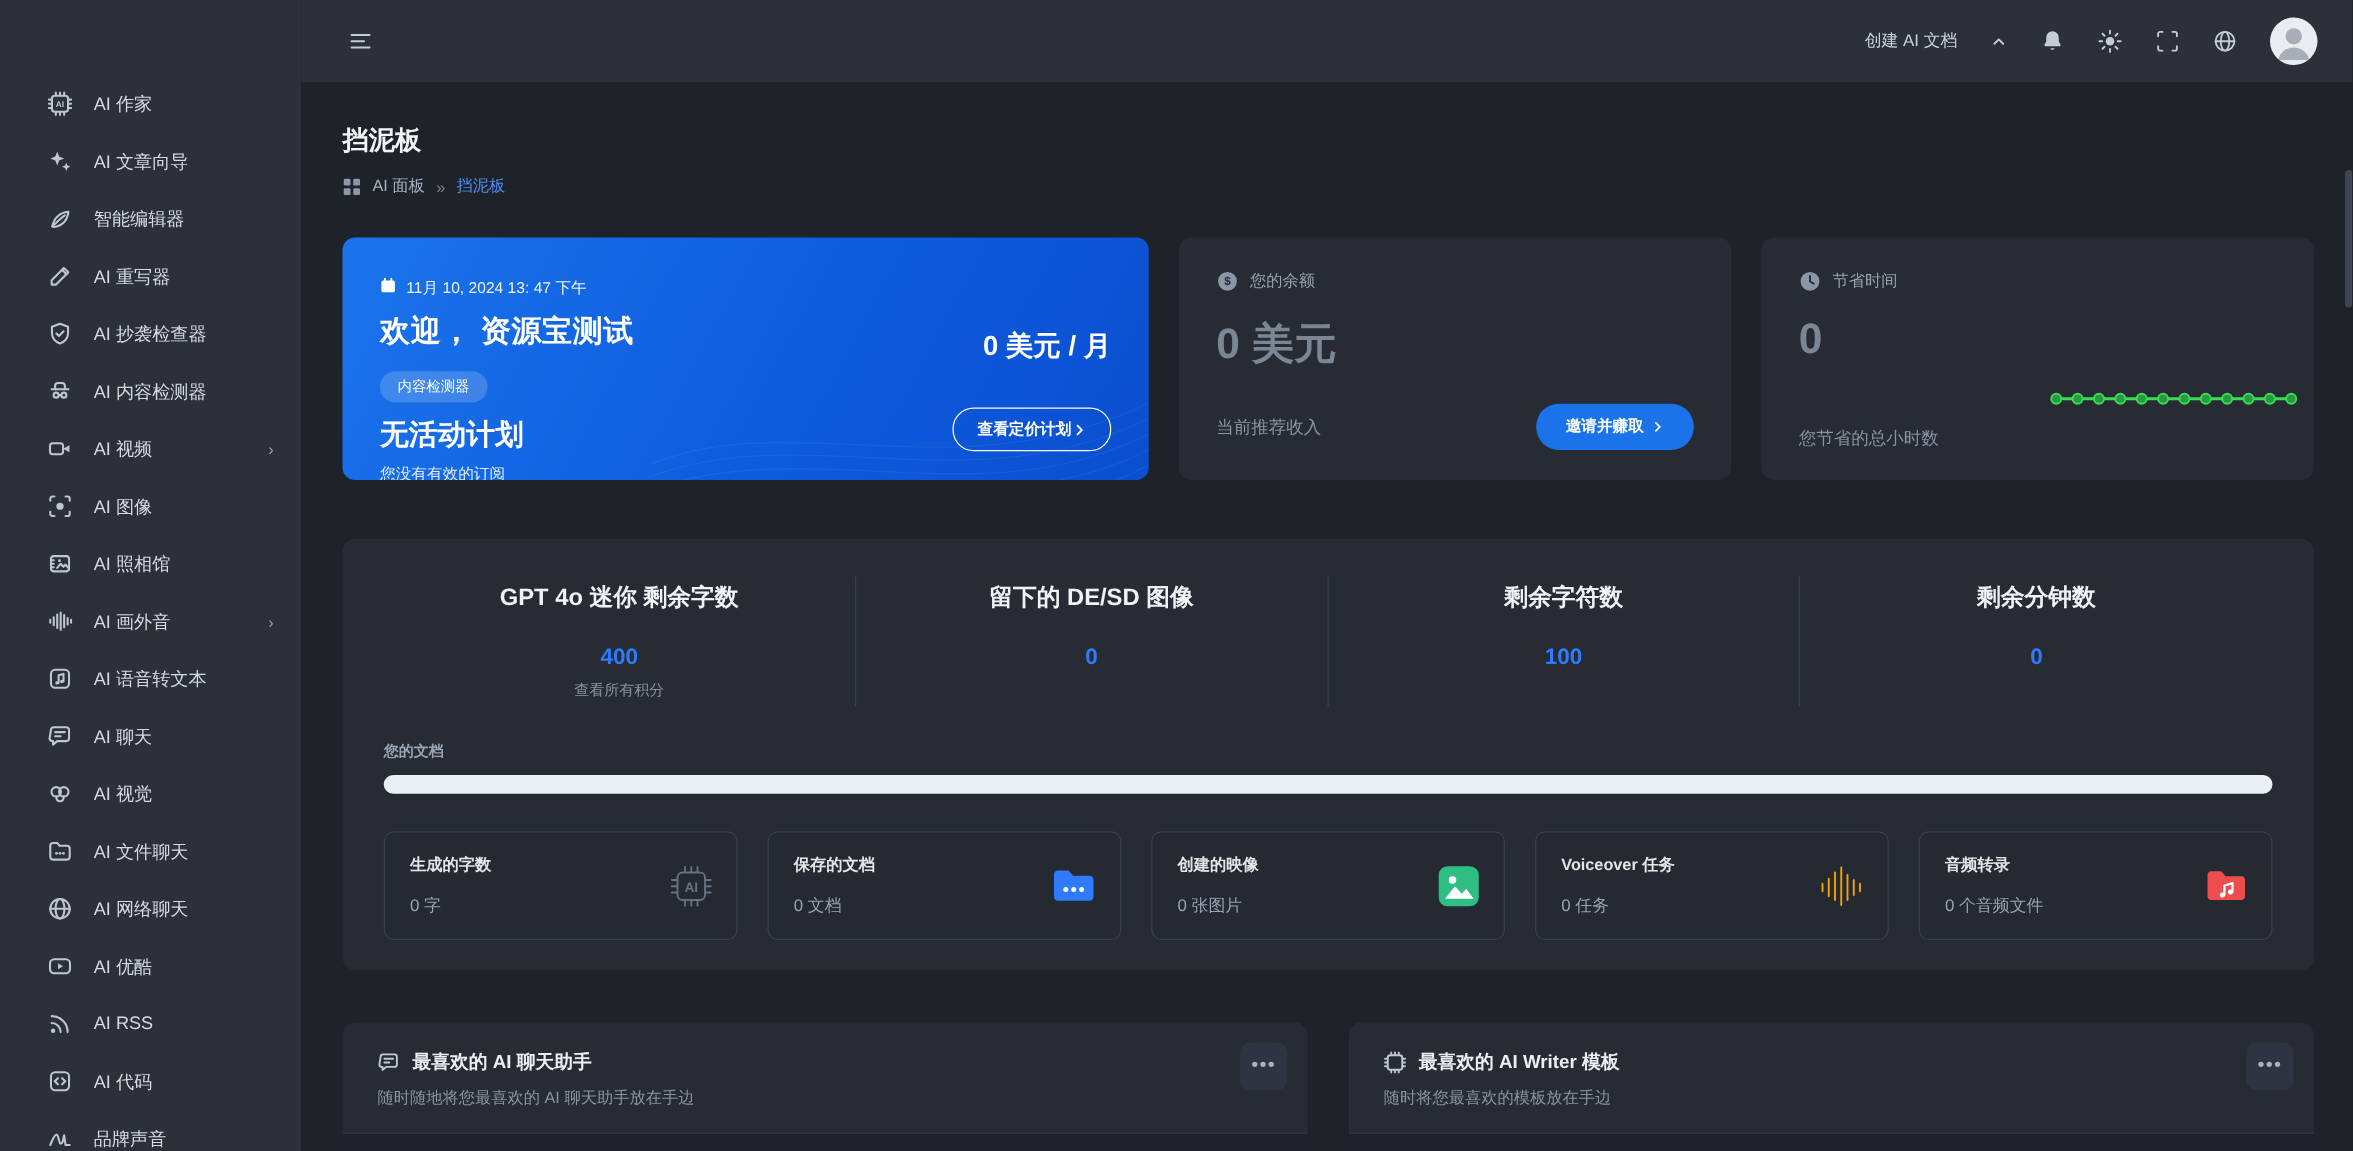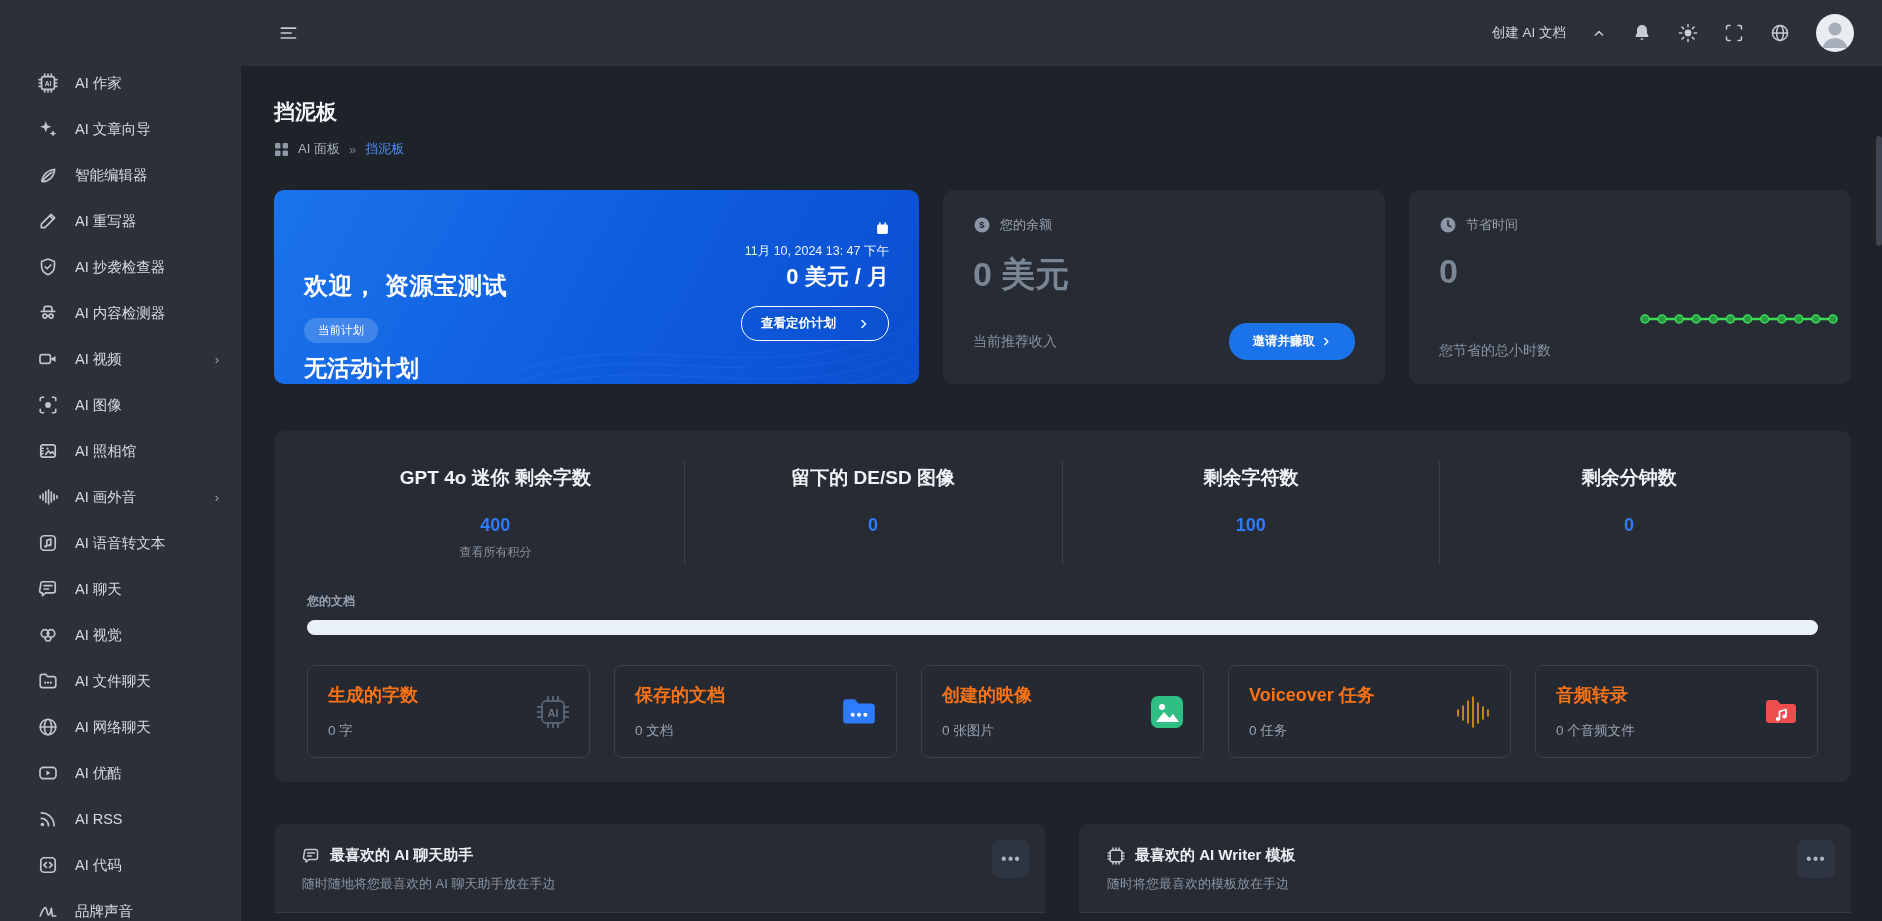--- a/index.html
+++ b/index.html
@@ -32,29 +32,29 @@
   .bc-sep { color:#7a8290; }
   .bc-current { color:#4f8ef7; cursor:pointer; }
 
   
   .cards-row { margin-top:32px; display:grid; grid-template-columns:645px 1fr 1fr; gap:24px; height:194px; }
   .card { background:#262b34; border-radius:10px; position:relative; }
 
   .welcome-card { border-radius:10px; position:relative; overflow:hidden; color:#fff;
                   background:linear-gradient(118deg,#1b74ec 0%,#0e5cdd 55%,#0a4fd0 100%); padding:24px 30px; }
   .wave { position:absolute; right:-20px; bottom:-18px; opacity:.55; pointer-events:none; }
-  .w-date { display:flex; align-items:flex-end; gap:8px; font-size:12.5px; margin-top:8px; color:#eef4fd;flex-direction:column; }
+  .w-date { display:flex; align-items:flex-start; gap:8px; font-size:12.5px; margin-top:8px; color:#eef4fd; }
   .w-greet { margin-top:10px; font-size:24px; font-weight:bold; letter-spacing:.5px; }
   .w-badge { display:inline-block; margin-top:16px; background:rgba(255,255,255,.18); border-radius:13px;
              padding:5px 14px; font-size:11.5px; }
   .w-plan { margin-top:10px; font-size:23px; font-weight:bold; }
   .w-note { margin-top:8px; font-size:12.5px; color:rgba(255,255,255,.88); }
   .w-price { position:absolute; top:72px; right:30px; font-size:22px; font-weight:bold; }
-  .w-cta { position:absolute; top:116px; right:30px; border:1.5px solid #fff; border-radius:17px;
-           padding:8px 19px; font-size:12.5px; font-weight:bold; display:flex; align-items:center; gap:23px; cursor:pointer; }
+  .w-cta { position:absolute; top:136px; right:30px; border:1.5px solid #fff; border-radius:17px;
+           padding:8px 19px; font-size:12.5px; font-weight:bold; display:flex; align-items:center; gap:2px; cursor:pointer; }
 
   .stat-card { padding:26px 30px; }
   .sc-head { display:flex; align-items:center; gap:9px; color:#98a1b0; font-size:13px; }
   .sc-big { margin-top:18px; font-size:34px; font-weight:bold; color:#7b8694; }
   .sc-foot { position:absolute; left:30px; right:30px; bottom:24px; display:flex; align-items:center; justify-content:space-between; }
   .sc-note { color:#8a93a2; font-size:14px; }
   .btn-primary { background:#1a73e8; color:#fff; border:none; border-radius:18px; padding:10px 24px;
                  font-size:12.5px; font-weight:bold; display:flex; align-items:center; gap:7px; cursor:pointer;
                  font-family:inherit; }
   .sparkline { position:absolute; right:12px; top:118px; }
@@ -64,21 +64,21 @@
   .credit-cols { display:grid; grid-template-columns:repeat(4,1fr); }
   .credit-col { text-align:center; border-right:1px solid #3a414d; padding:4px 10px; }
   .credit-col:last-child { border-right:none; }
   .cc-label { color:#f0f2f5; font-size:19px; font-weight:bold; }
   .cc-value { margin-top:24px; color:#2e7bff; font-size:18px; font-weight:bold; }
   .cc-link { margin-top:8px; color:#8a93a2; font-size:12px; cursor:pointer; min-height:14px; }
   .docs-label { margin-top:28px; color:#9aa3b2; font-size:12px; font-weight:bold; }
   .progress { margin-top:10px; height:15px; background:#e9f1f6; border-radius:8px; }
   .mini-row { margin-top:30px; display:grid; grid-template-columns:repeat(5,1fr); gap:24px; }
   .mini { background:#242932; border:1px solid #3a414d; border-radius:8px; padding:17px 20px; position:relative; min-height:80px; }
-  .mini-label { color:#f97316; font-size:18px; font-weight:bold; }
+  .mini-label { color:#e5e5e5; font-size:13px; font-weight:bold; }
   .mini-value { margin-top:15px; color:#99a2b1; font-size:13.5px; }
   .mini-icon { position:absolute; right:18px; top:50%; transform:translateY(-50%); }
 
   
   .fav-row { margin-top:42px; display:grid; grid-template-columns:1fr 1fr; gap:33px; }
   .fav-card { background:#262b34; border-radius:10px; position:relative; height:170px; padding:22px 28px; overflow:hidden; }
   .fav-head { display:flex; align-items:center; gap:10px; color:#eceef2; font-size:15px; font-weight:bold; }
   .fav-head .icon { color:#c3c9d4; }
   .fav-sub { margin-top:10px; color:#8a93a2; font-size:13px; }
   .more-btn { position:absolute; right:16px; top:16px; width:38px; height:38px; border-radius:8px;
@@ -361,21 +361,21 @@
           <div class="w-date">
             <span class="icon">
                 <svg width="13" height="13" viewBox="0 0 14 14">
                   <rect x="1.2" y="2.6" width="11.6" height="10.2" rx="1.6" fill="#fff" stroke="none"></rect>
                   <path d="M4.2 1v2.6M9.8 1v2.6" stroke="#fff" stroke-width="1.6"></path>
                 </svg>
               </span>
             <span>11月 10, 2024 13: 47 下午</span>
           </div>
           <div class="w-greet">欢迎， 资源宝测试</div>
-          <span class="w-badge">当前计划</span>
+          <span class="w-badge">内容检测器</span>
           <div class="w-plan">无活动计划</div>
           <div class="w-note">您没有有效的订阅</div>
           <div class="w-price">0 美元 / 月</div>
           <div class="w-cta">
             <span>查看定价计划</span>
             <span class="icon">
                 <svg width="10" height="10" viewBox="0 0 10 10" stroke-width="2">
                   <path d="M3 1.5L6.5 5 3 8.5"></path>
                 </svg>
               </span>

